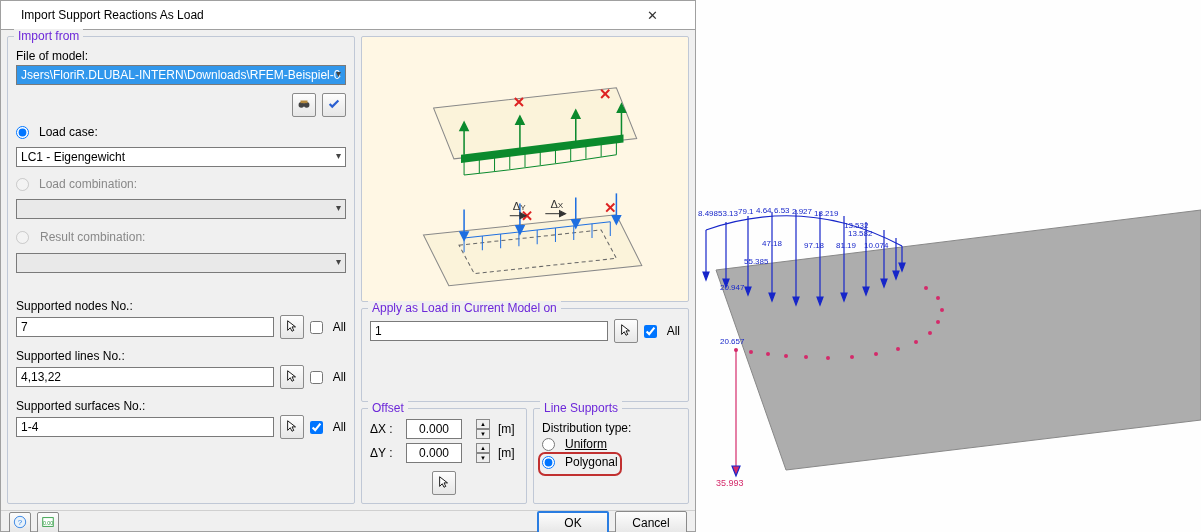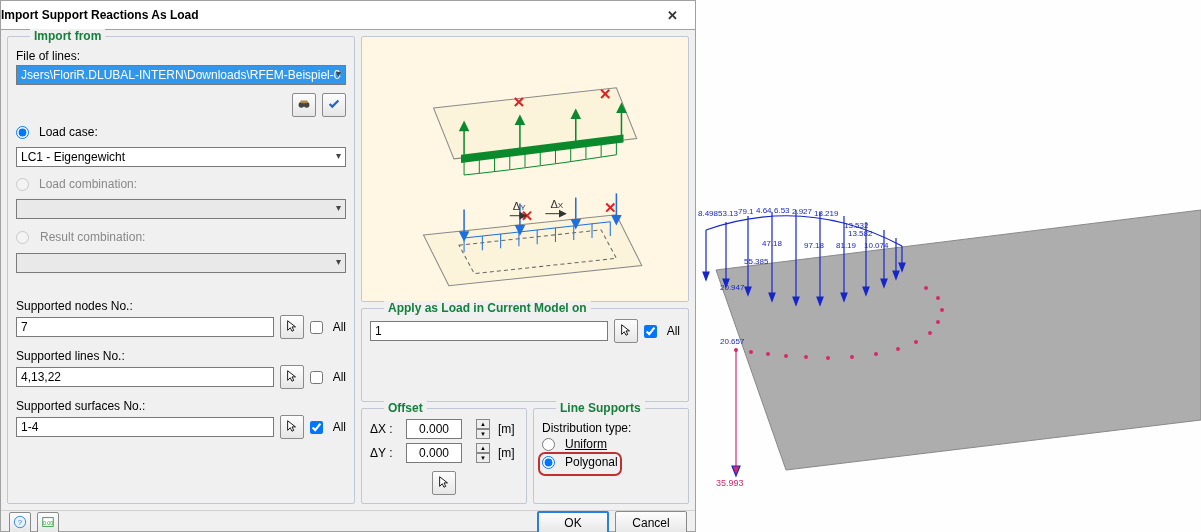--- a/index.html
+++ b/index.html
@@ -47,23 +47,22 @@
     border:1px solid var(--border);
     box-sizing:border-box;
     background:var(--client-bg);
     display:flex;flex-direction:column;
   }
   .titlebar{
     height:30px;
     border-bottom:1px solid var(--border);
     background:var(--titlebar-bg);
     display:flex;align-items:center;
-    padding:0 0;
+    padding:0 20px;
     font-size:12px;
-    font-weight:bold;
   }
   .titlebar .title{flex:1;}
   .titlebar .winbtn{
     width:45px;height:28px;
     display:flex;align-items:center;justify-content:center;
     font-size:13px;color:#333;
   }
 
   .client{
     flex:1;
@@ -87,26 +86,25 @@
   .groupbox{
     border:1px solid var(--groupbox-border);
     border-radius:2px;
     margin:0 0 0 0;
     padding:10px 8px 8px 8px;
     position:relative;
     background:var(--client-bg);
   }
   .groupbox > .legend{
     position:absolute;
-    top:-8px;left:22px;
+    top:-8px;left:6px;
     background:var(--client-bg);
     padding:0 4px;
-    color:#15803d;
+    color:#6d28d9;
     font-size:12px;
-    font-weight:bold;
   }
 
   label.fld{display:block;margin:2px 0 2px 0;color:#000;}
   label.dis{color:#888;}
 
   .text-input, .combo, .spin{
     box-sizing:border-box;
     font-family:var(--font);
     font-size:var(--fs);
     padding:2px 4px;
@@ -272,21 +270,21 @@
       <span>✕</span>
     </div>
   </div>
 
   <div class="client">
 
     <div class="col-left">
       <div class="groupbox" style="flex:1;">
         <span class="legend">Import from</span>
 
-        <label class="fld">File of lines:</label>
+        <label class="fld">File of model:</label>
         <div class="row">
           <div class="combo-wrap" style="flex:1;">
             <input class="text-input sel" style="width: 100%; height: 20px;" value="Jsers\FloriR.DLUBAL-INTERN\Downloads\RFEM-Beispiel-04.rf5">
           </div>
         </div>
         <div class="row" style="justify-content:flex-end;">
           <button class="icon-btn" title="Browse">
             <span>
               <svg viewBox="0 0 16 16">
                   <circle cx="5" cy="9" r="3.2" fill="#444"></circle>

